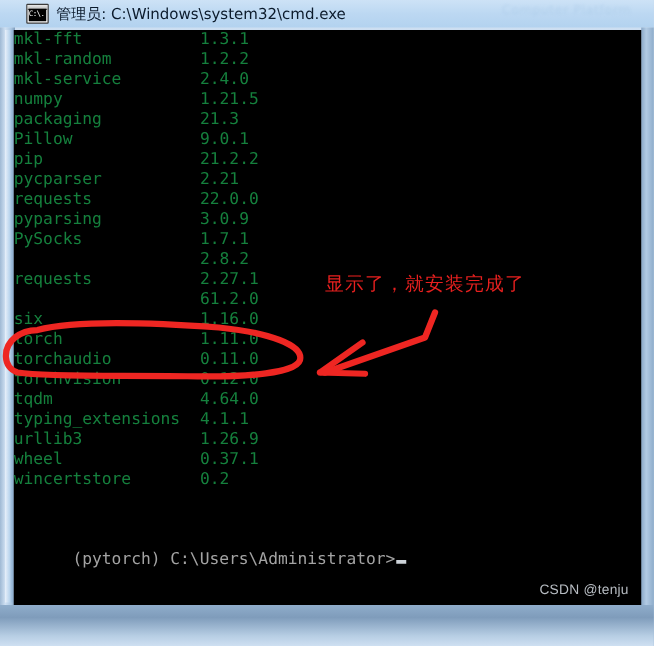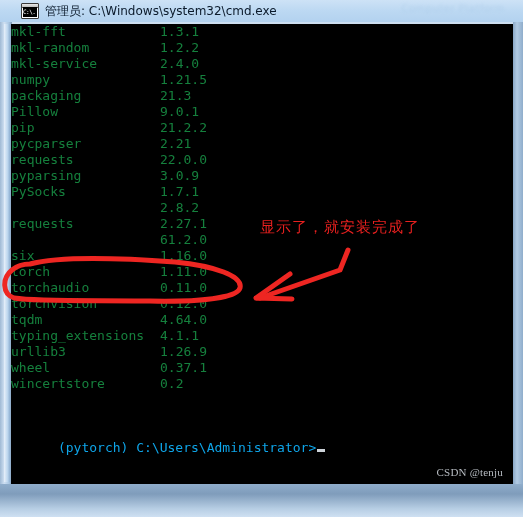--- a/index.html
+++ b/index.html
@@ -141,39 +141,39 @@
     top: 0;
   }
 
   #prompt-line {
     position: absolute;
     left: 0px;
     top: 400px;
     font-family: "DejaVu Sans Mono", monospace;
     font-size: 13px;
     line-height: 16px;
-    color: #0ea5e9;
+    color: #a3a3a3;
     white-space: pre;
   }
   #cursor-block {
     display: inline-block;
     width: 8px;
     height: 3px;
     background: #cdd3d9;
     vertical-align: baseline;
     margin-left: 1px;
   }
 
   #watermark {
     position: absolute;
     right: 10px;
     bottom: 6px;
     font-size: 11px;
     color: #b7bcc2;
-    font-family: Liberation Serif, serif;
+    font-family: Liberation Sans, sans-serif;
     letter-spacing: 0.2px;
   }
 
   
   #annotation-layer {
     position: absolute;
     left: 0; top: 0;
     width: 523px;
     height: 517px;
     pointer-events: none;

